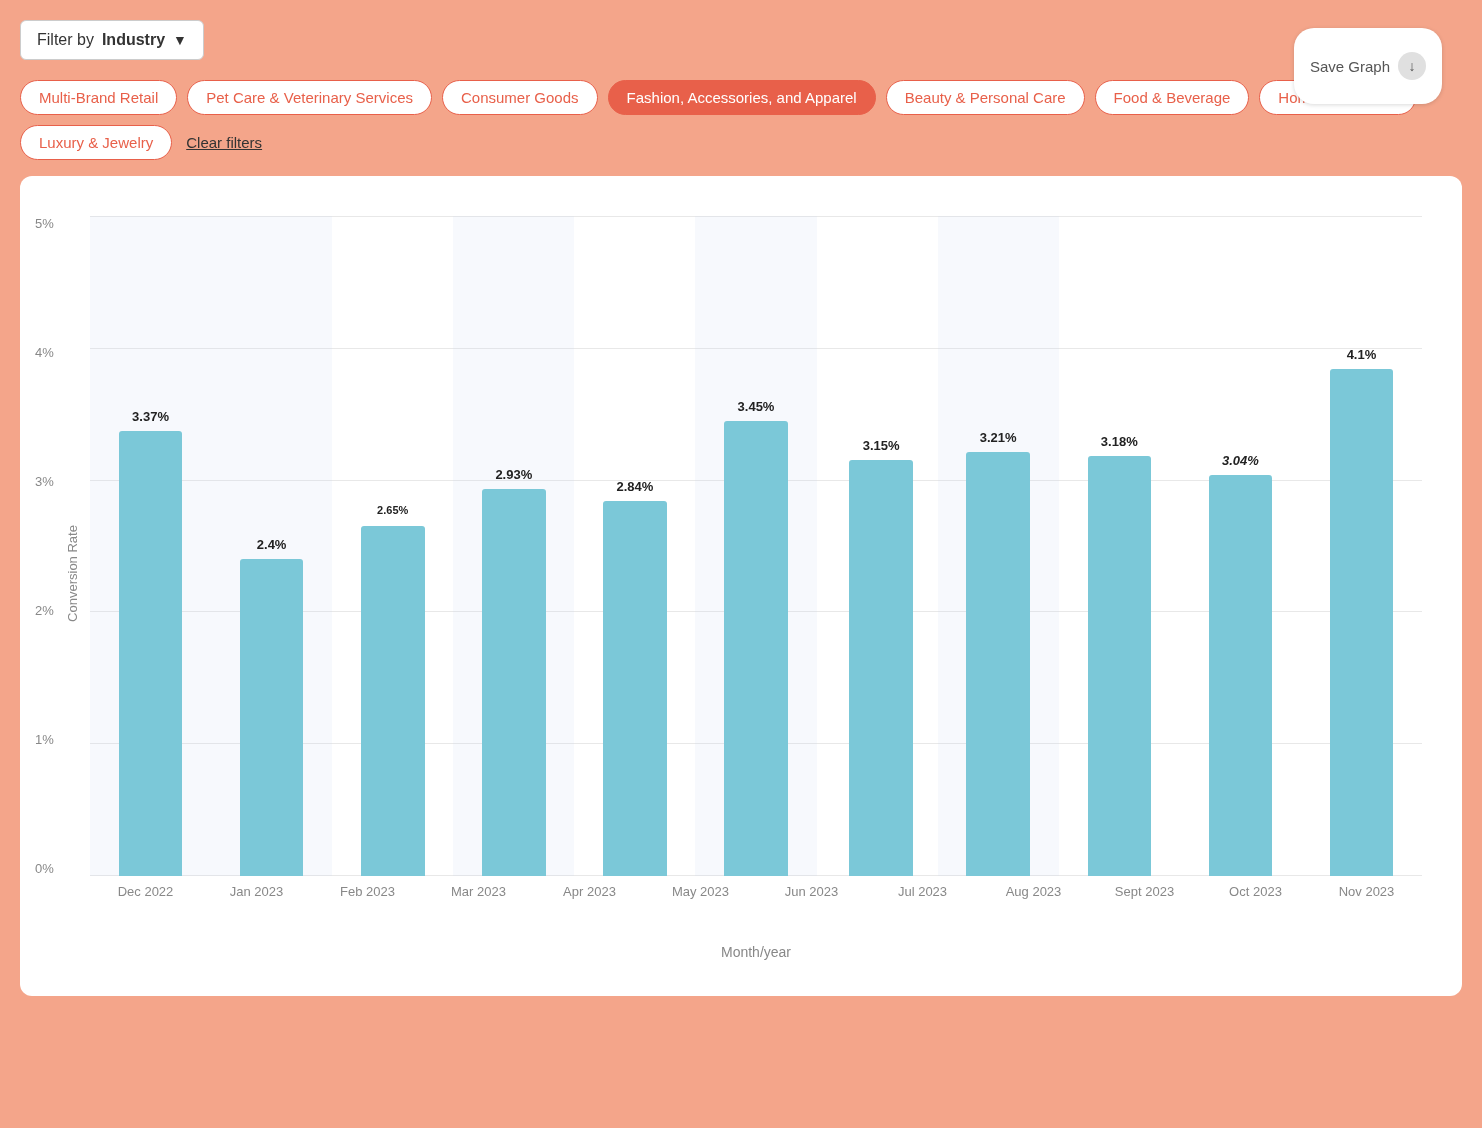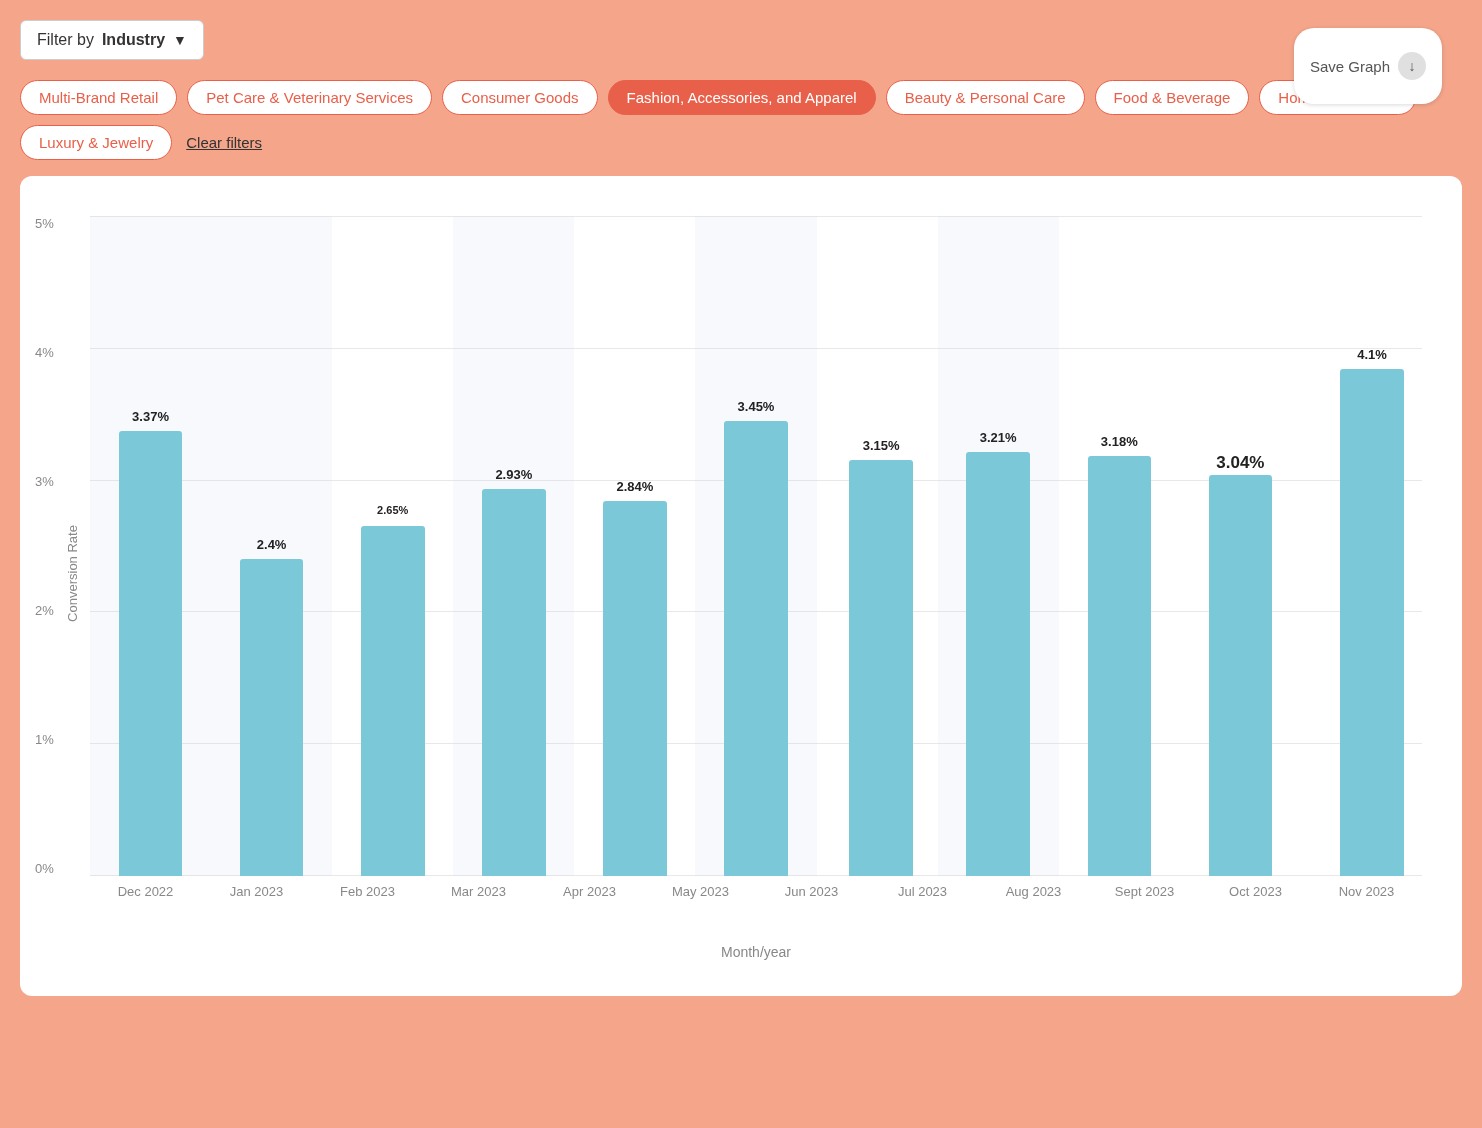--- a/index.html
+++ b/index.html
@@ -348,26 +348,26 @@
         <div class="bar-group">
           <div class="bar-column" style="height: 100%; display: flex; flex-direction: column; align-items: center; justify-content: flex-end; position: relative;">
             <div class="bar" style="height: 63.6%; width: 75%; background: rgb(123, 200, 216); border-radius: 3px 3px 0px 0px; position: relative;">
               <div class="bar-label" style="position: absolute; top: -22px; width: 100%; text-align: center; font-size: 13px; font-weight: 700; color: rgb(34, 34, 34); white-space: nowrap;">3.18%</div>
             </div>
           </div>
         </div>
         <div class="bar-group">
           <div class="bar-column" style="height: 100%; display: flex; flex-direction: column; align-items: center; justify-content: flex-end; position: relative;">
             <div class="bar" style="height: 60.8%; width: 75%; background: rgb(123, 200, 216); border-radius: 3px 3px 0px 0px; position: relative;">
-              <div class="bar-label" style="position: absolute; top: -22px; width: 100%; text-align: center; font-size: 17px; font-weight: 700; color: rgb(34, 34, 34); white-space: nowrap;">3.04%</div>
-            </div>
-          </div>
-        </div>
-        <div class="bar-group">
-          <div class="bar-column" style="height: 100%; display: flex; flex-direction: column; align-items: flex-end; justify-content: flex-end; position: relative; margin-top: 42px;">
+              <div class="bar-label" style="position: absolute; top: -22px; width: 100%; text-align: center; font-size: 13px; font-weight: 700; color: rgb(34, 34, 34); white-space: nowrap; font-style: italic;">3.04%</div>
+            </div>
+          </div>
+        </div>
+        <div class="bar-group">
+          <div class="bar-column" style="height: 100%; display: flex; flex-direction: column; align-items: center; justify-content: flex-end; position: relative; margin-top: 42px;">
             <div class="bar" style="height: 82%; width: 75%; background: rgb(123, 200, 216); border-radius: 3px 3px 0px 0px; position: relative;">
               <div class="bar-label" style="position: absolute; top: -22px; width: 100%; text-align: center; font-size: 13px; font-weight: 700; color: rgb(34, 34, 34); white-space: nowrap;">4.1%</div>
             </div>
           </div>
         </div>
       </div>
 
     <div class="x-axis" id="x-axis">
         <div class="x-label">Dec 2022</div>
         <div class="x-label">Jan 2023</div>

